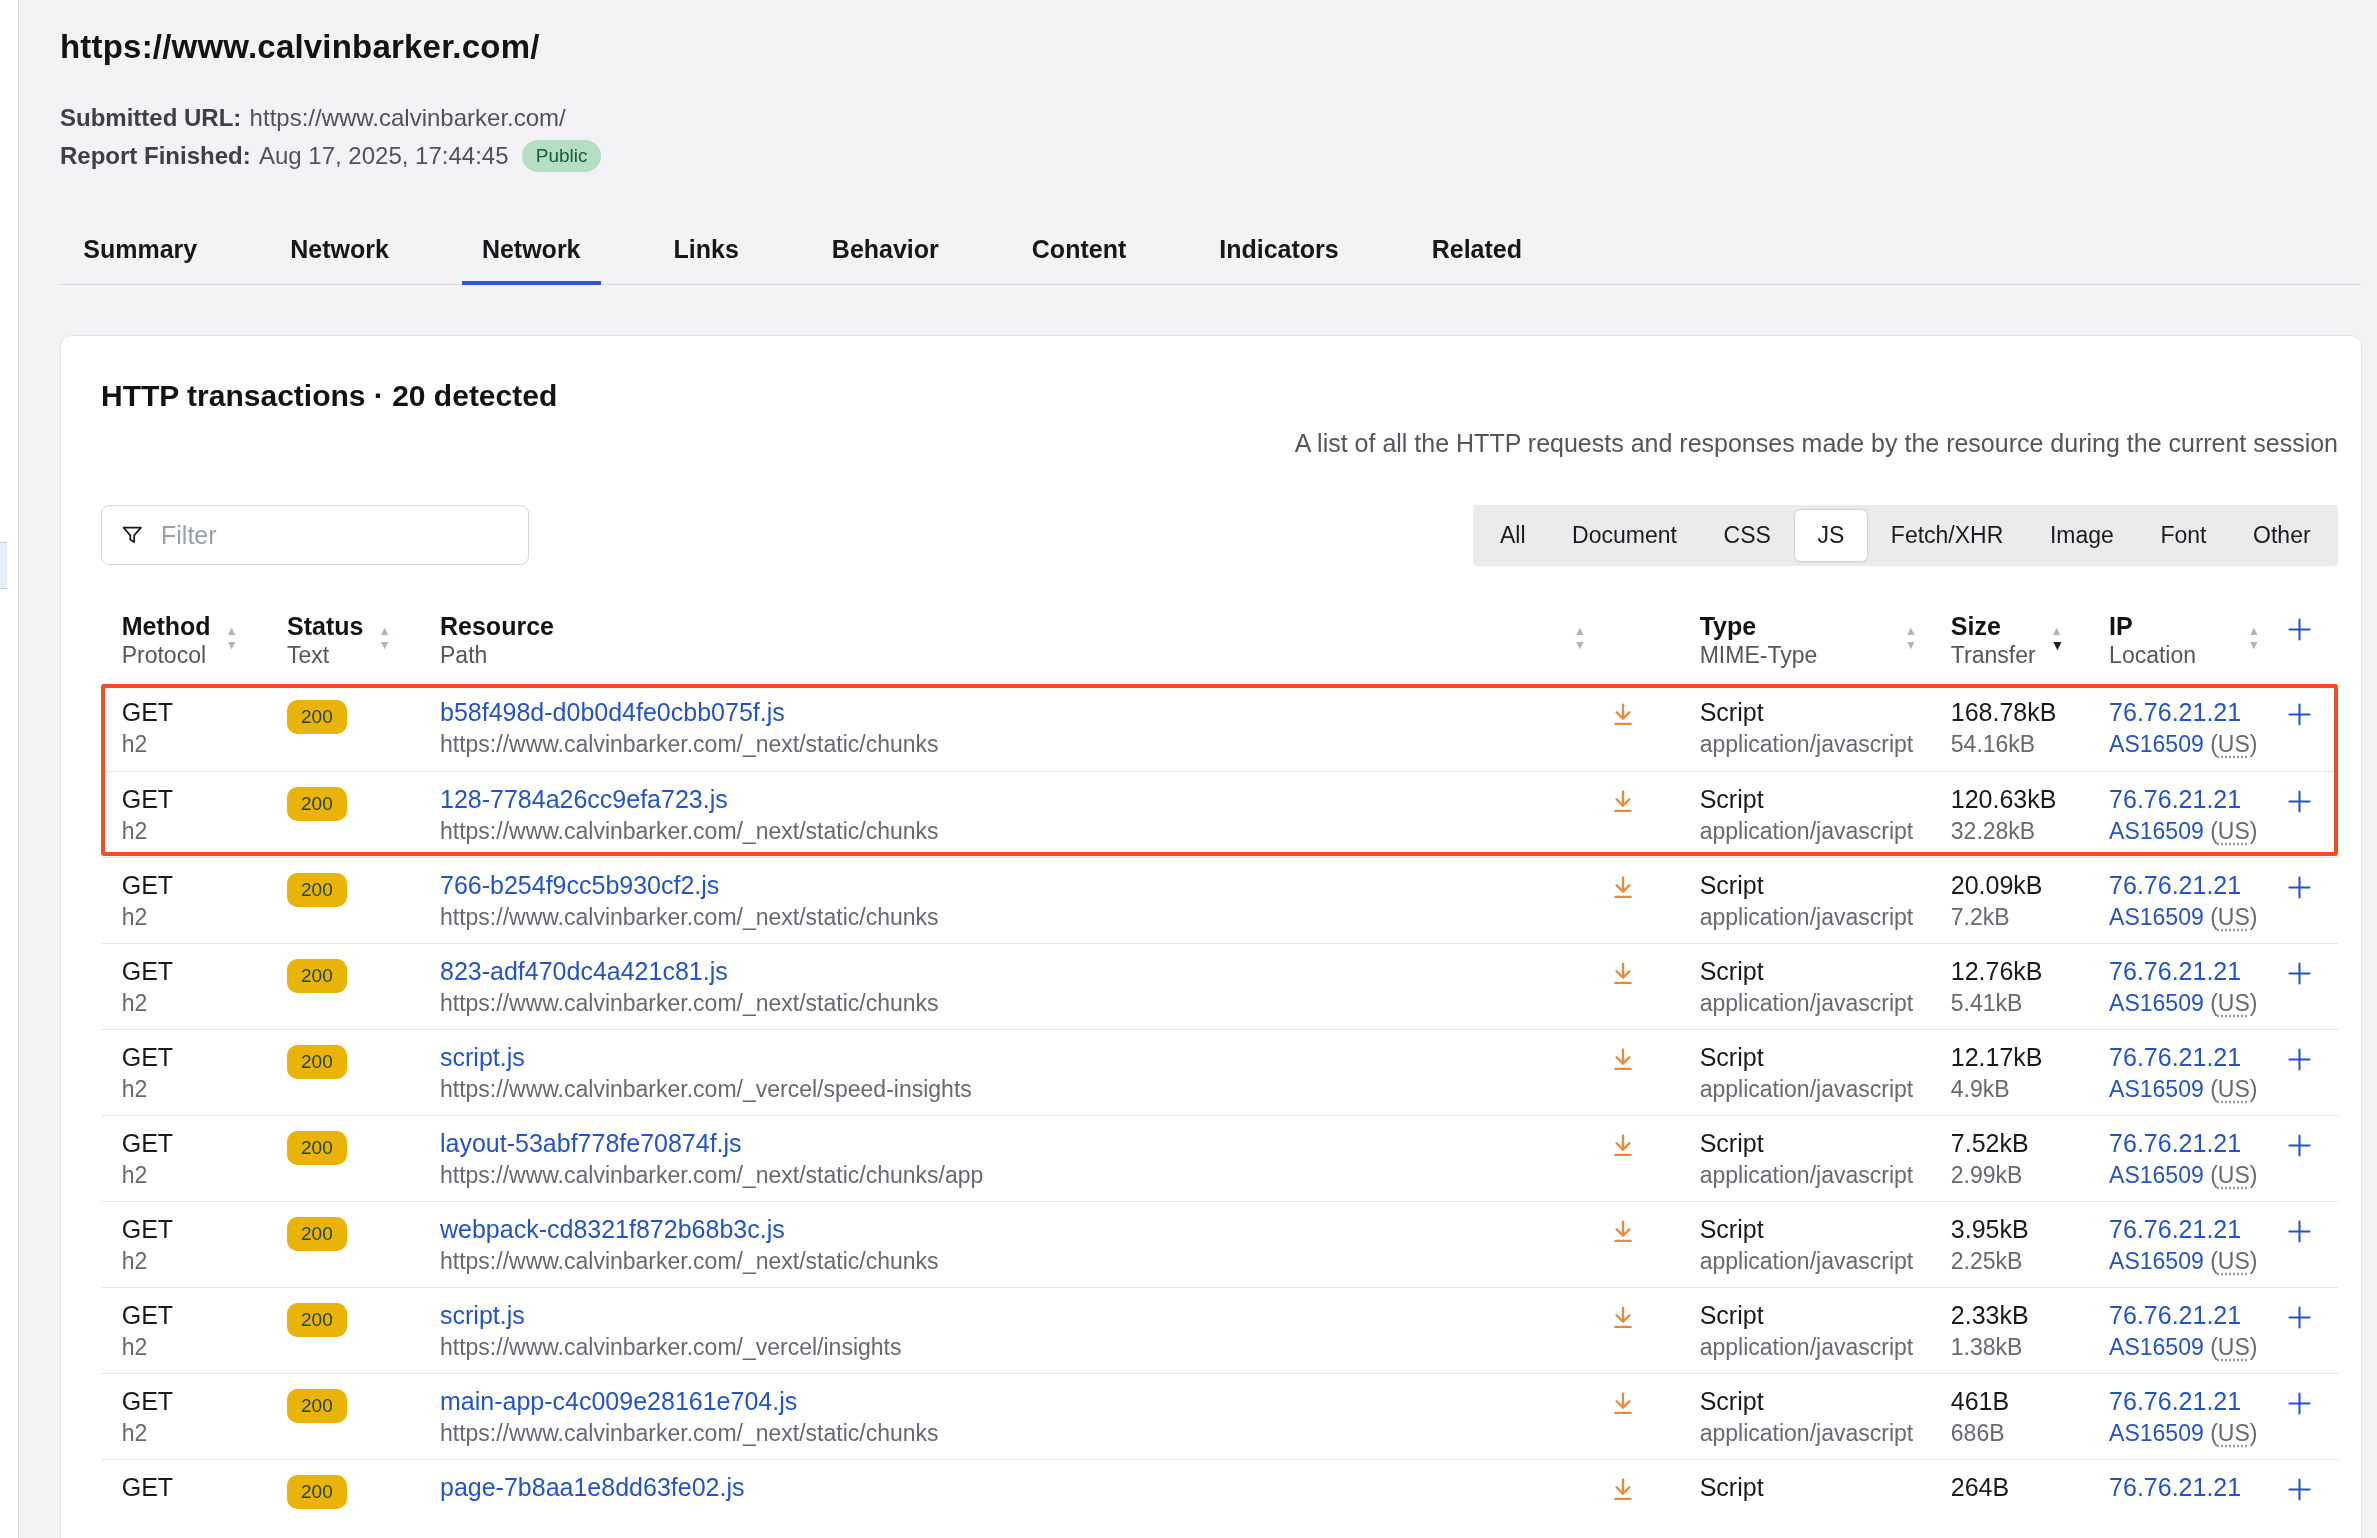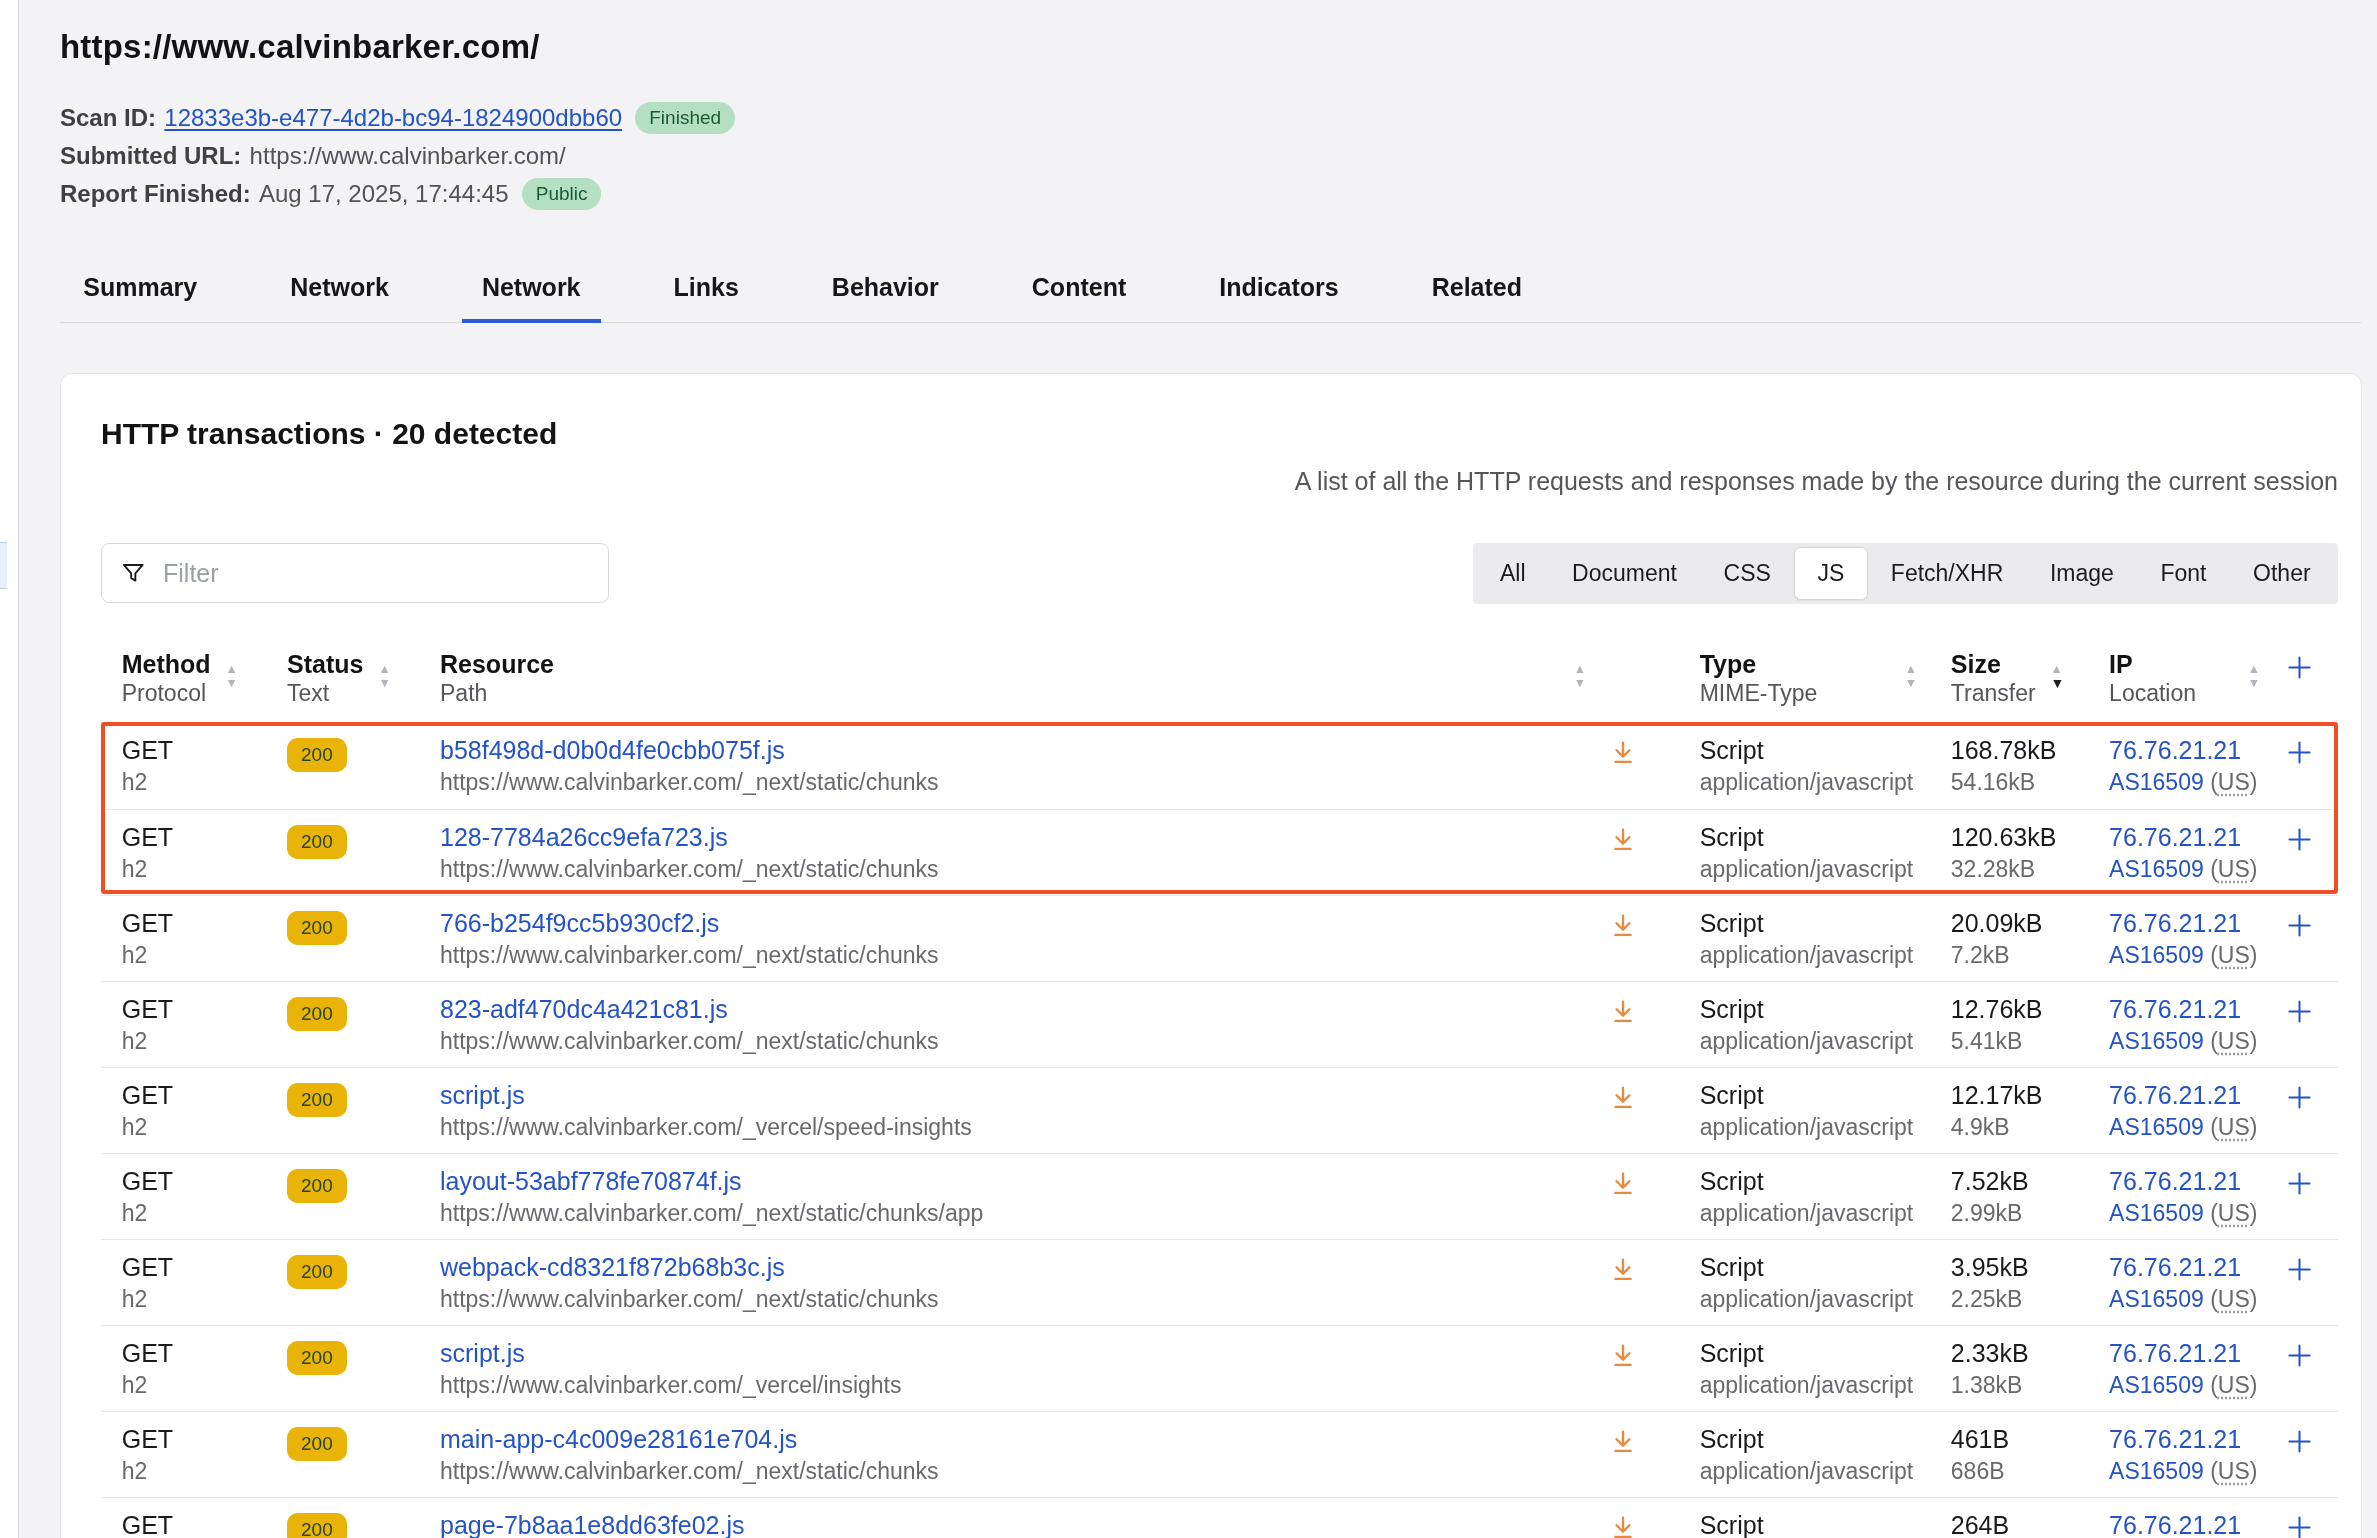--- a/index.html
+++ b/index.html
@@ -31,21 +31,21 @@
   .tab.active::after { content:""; position:absolute; left:0; right:0; bottom:-1.7px;
     height:4.1px; background:#2b5ad3; }
 
   
   .card { margin-top:50px; width:2302px; background:#ffffff; border:0.8px solid #e3e3e7;
     border-radius:11.6px; padding:43px 23px 33px 40px; height:1241px; }
   .card-title { font-size:30px; font-weight:700; line-height:33px; color:#131316; }
   .card-sub { margin-top:18px; font-size:25px; line-height:26.5px; color:#55555b;text-align:right; }
 
   .controls { margin-top:49px; display:flex; align-items:center; justify-content:space-between; height:60px; }
-  .filterbox { display:flex; align-items:center; gap:16.5px; width:508px; height:60px;
+  .filterbox { display:flex; align-items:center; gap:16.5px; width:428px; height:60px;
     border:1.2px solid #d6d6da; border-radius:8.3px; padding-left:18px; background:#fff; }
   .filter-input { border:none; outline:none; font-size:25px; color:#3a3a40; width:397px;
     font-family:"Liberation Sans", sans-serif; background:transparent; }
   .filter-input::placeholder { color:#9aa0a8; }
 
   .segments { display:flex; align-items:center; background:#ebebee; border-radius:4px;
     padding:4.1px; height:61px; }
   .segment { font-size:23px; color:#1c1c1f; padding:0 22.3px; height:53px; display:flex;
     align-items:center; border-radius:6.6px; border:0.8px solid transparent; cursor:pointer; white-space:nowrap; }
   .segment.selected { background:#ffffff; border-color:#d4d4d8; box-shadow:0 0.8px 1.7px rgba(0,0,0,.06); }
@@ -82,23 +82,20 @@
 <body>
 
 <div class="under-sliver"></div>
 
 <div class="panel">
 
   <div class="page-title">https://www.calvinbarker.com/</div>
 
   <div class="meta">
     <div class="meta-line">
-      <span class="mlabel">Scan ID:</span><a class="mlink">12833e3b-e477-4d2b-bc94-1824900dbb60</a><span class="badge">Finished</span>
-    </div>
-    <div class="meta-line">
       <span class="mlabel">Submitted URL:</span><span class="mval">https://www.calvinbarker.com/</span>
     </div>
     <div class="meta-line">
       <span class="mlabel">Report Finished:</span><span class="mval">Aug 17, 2025, 17:44:45</span><span class="badge">Public</span>
     </div>
   </div>
 
   <div class="tabs">
 
       <div class="tab">Summary</div>

